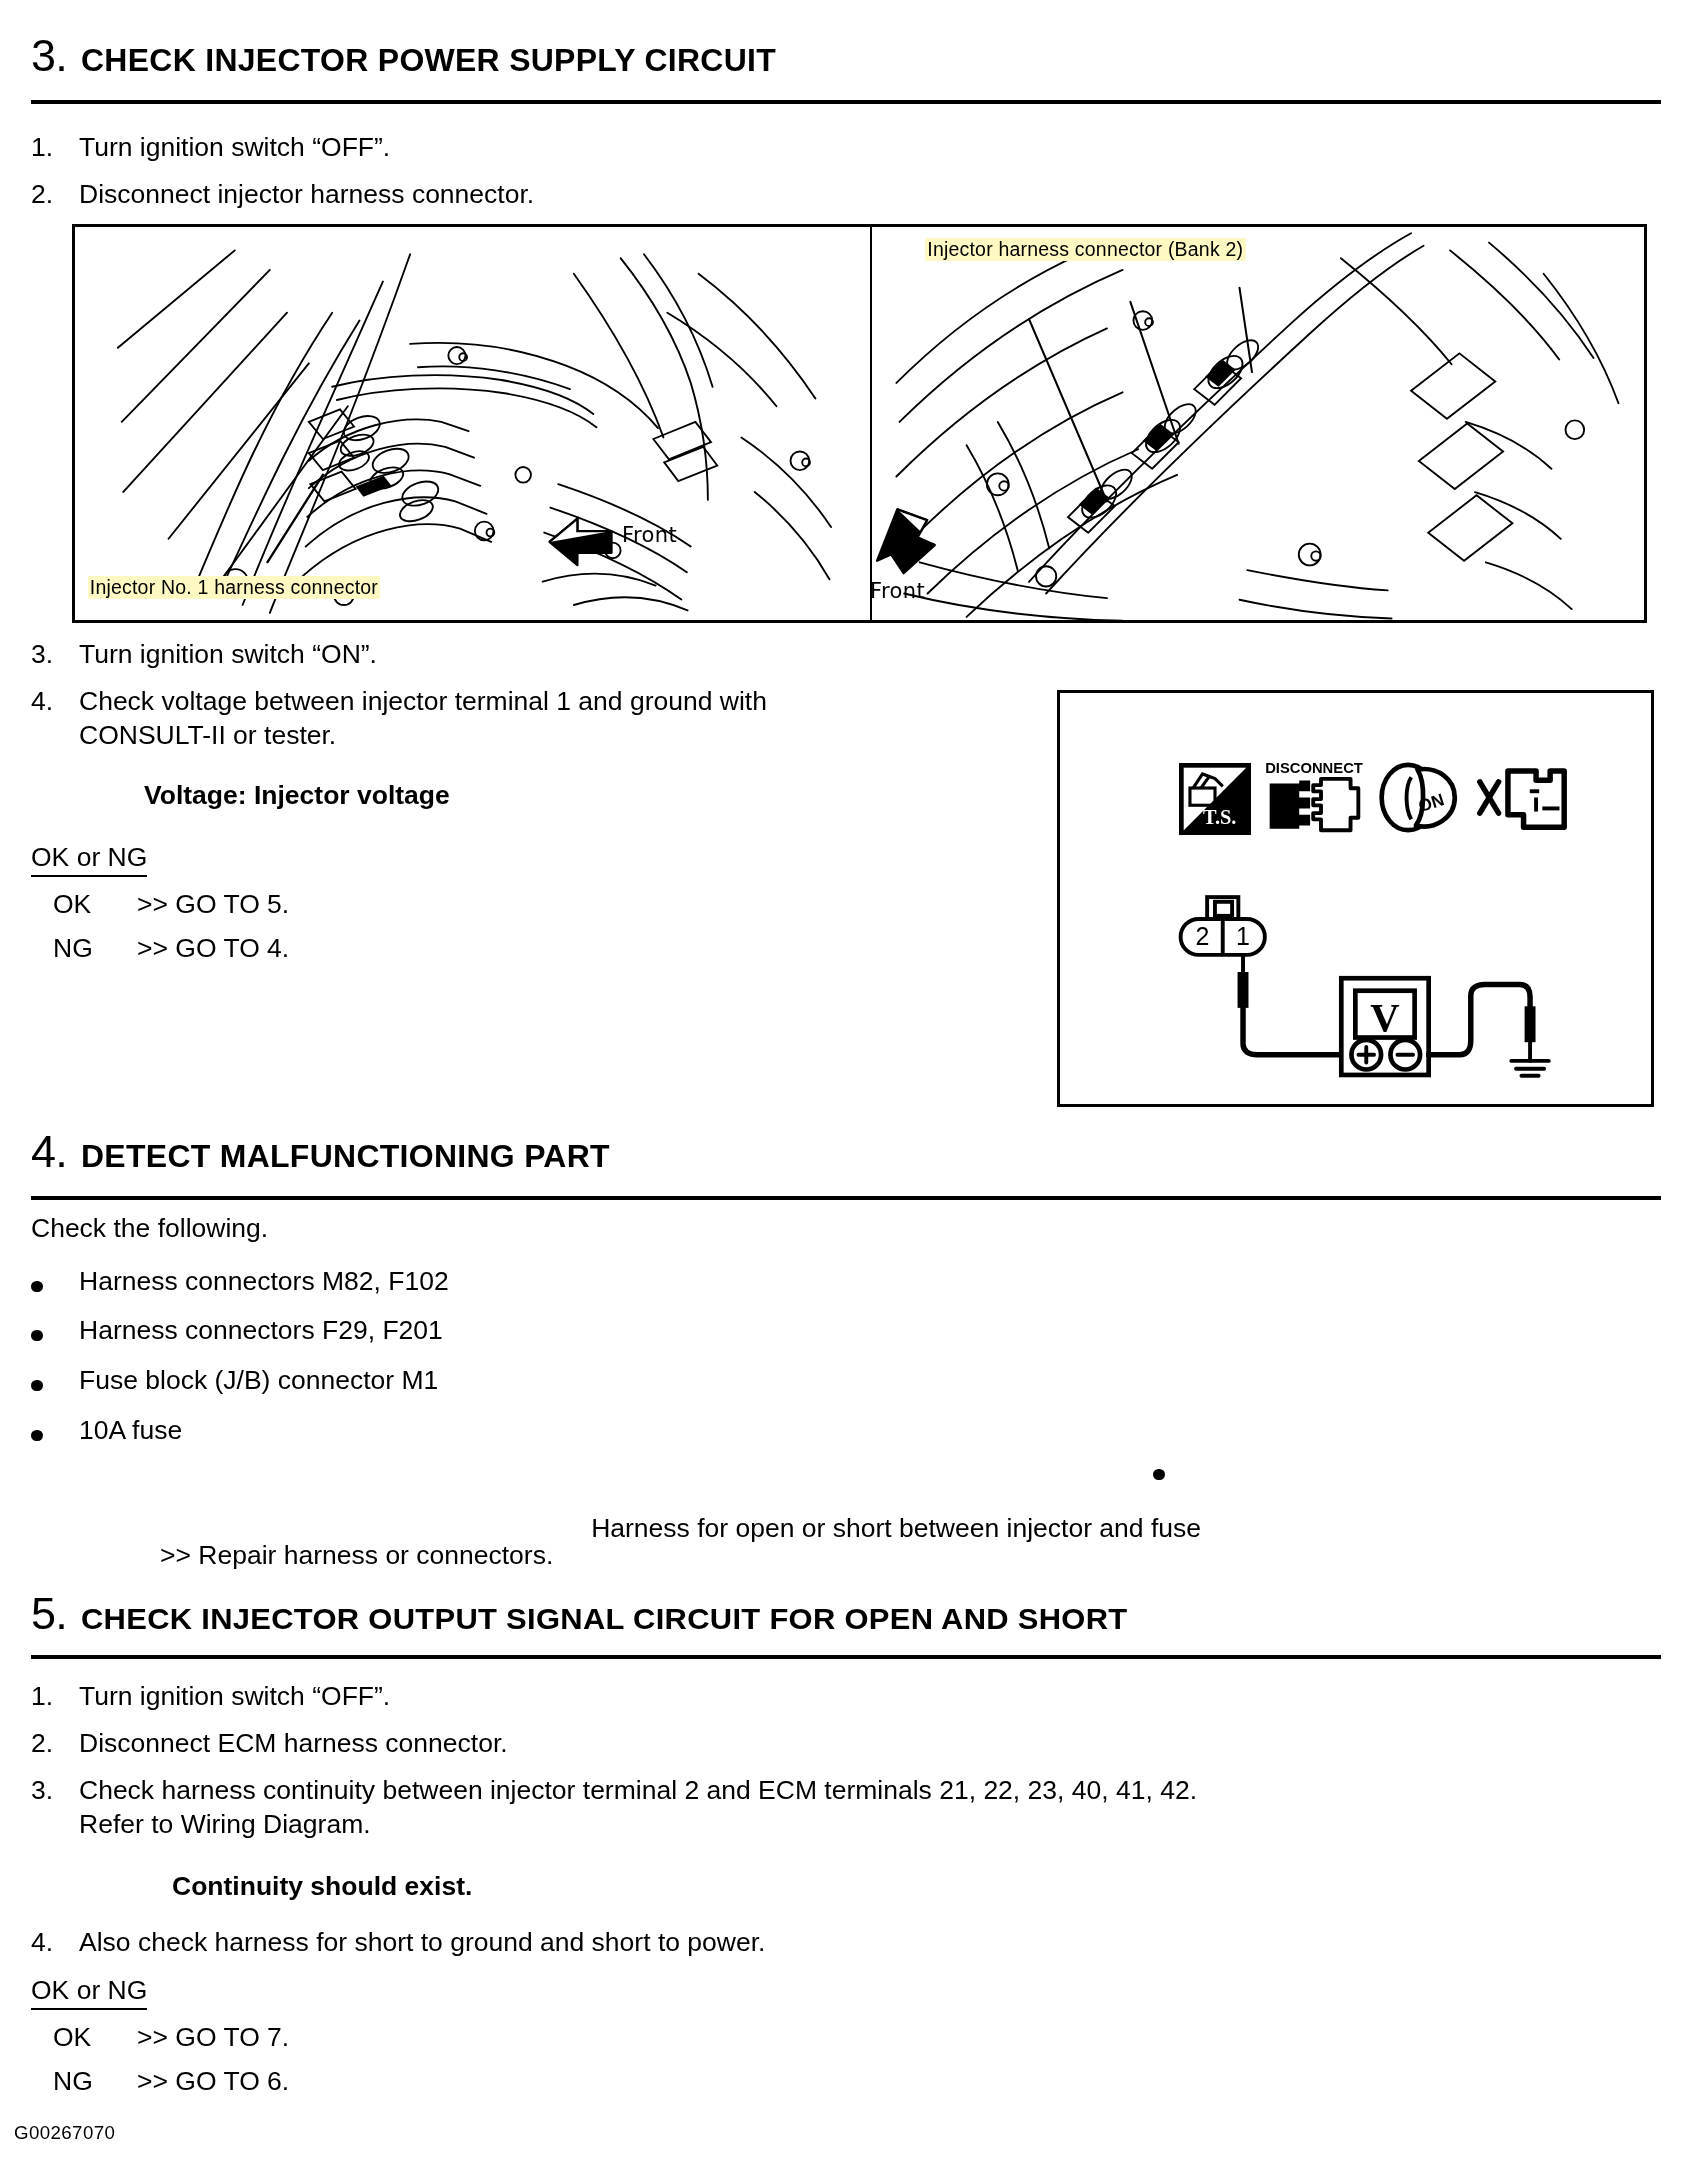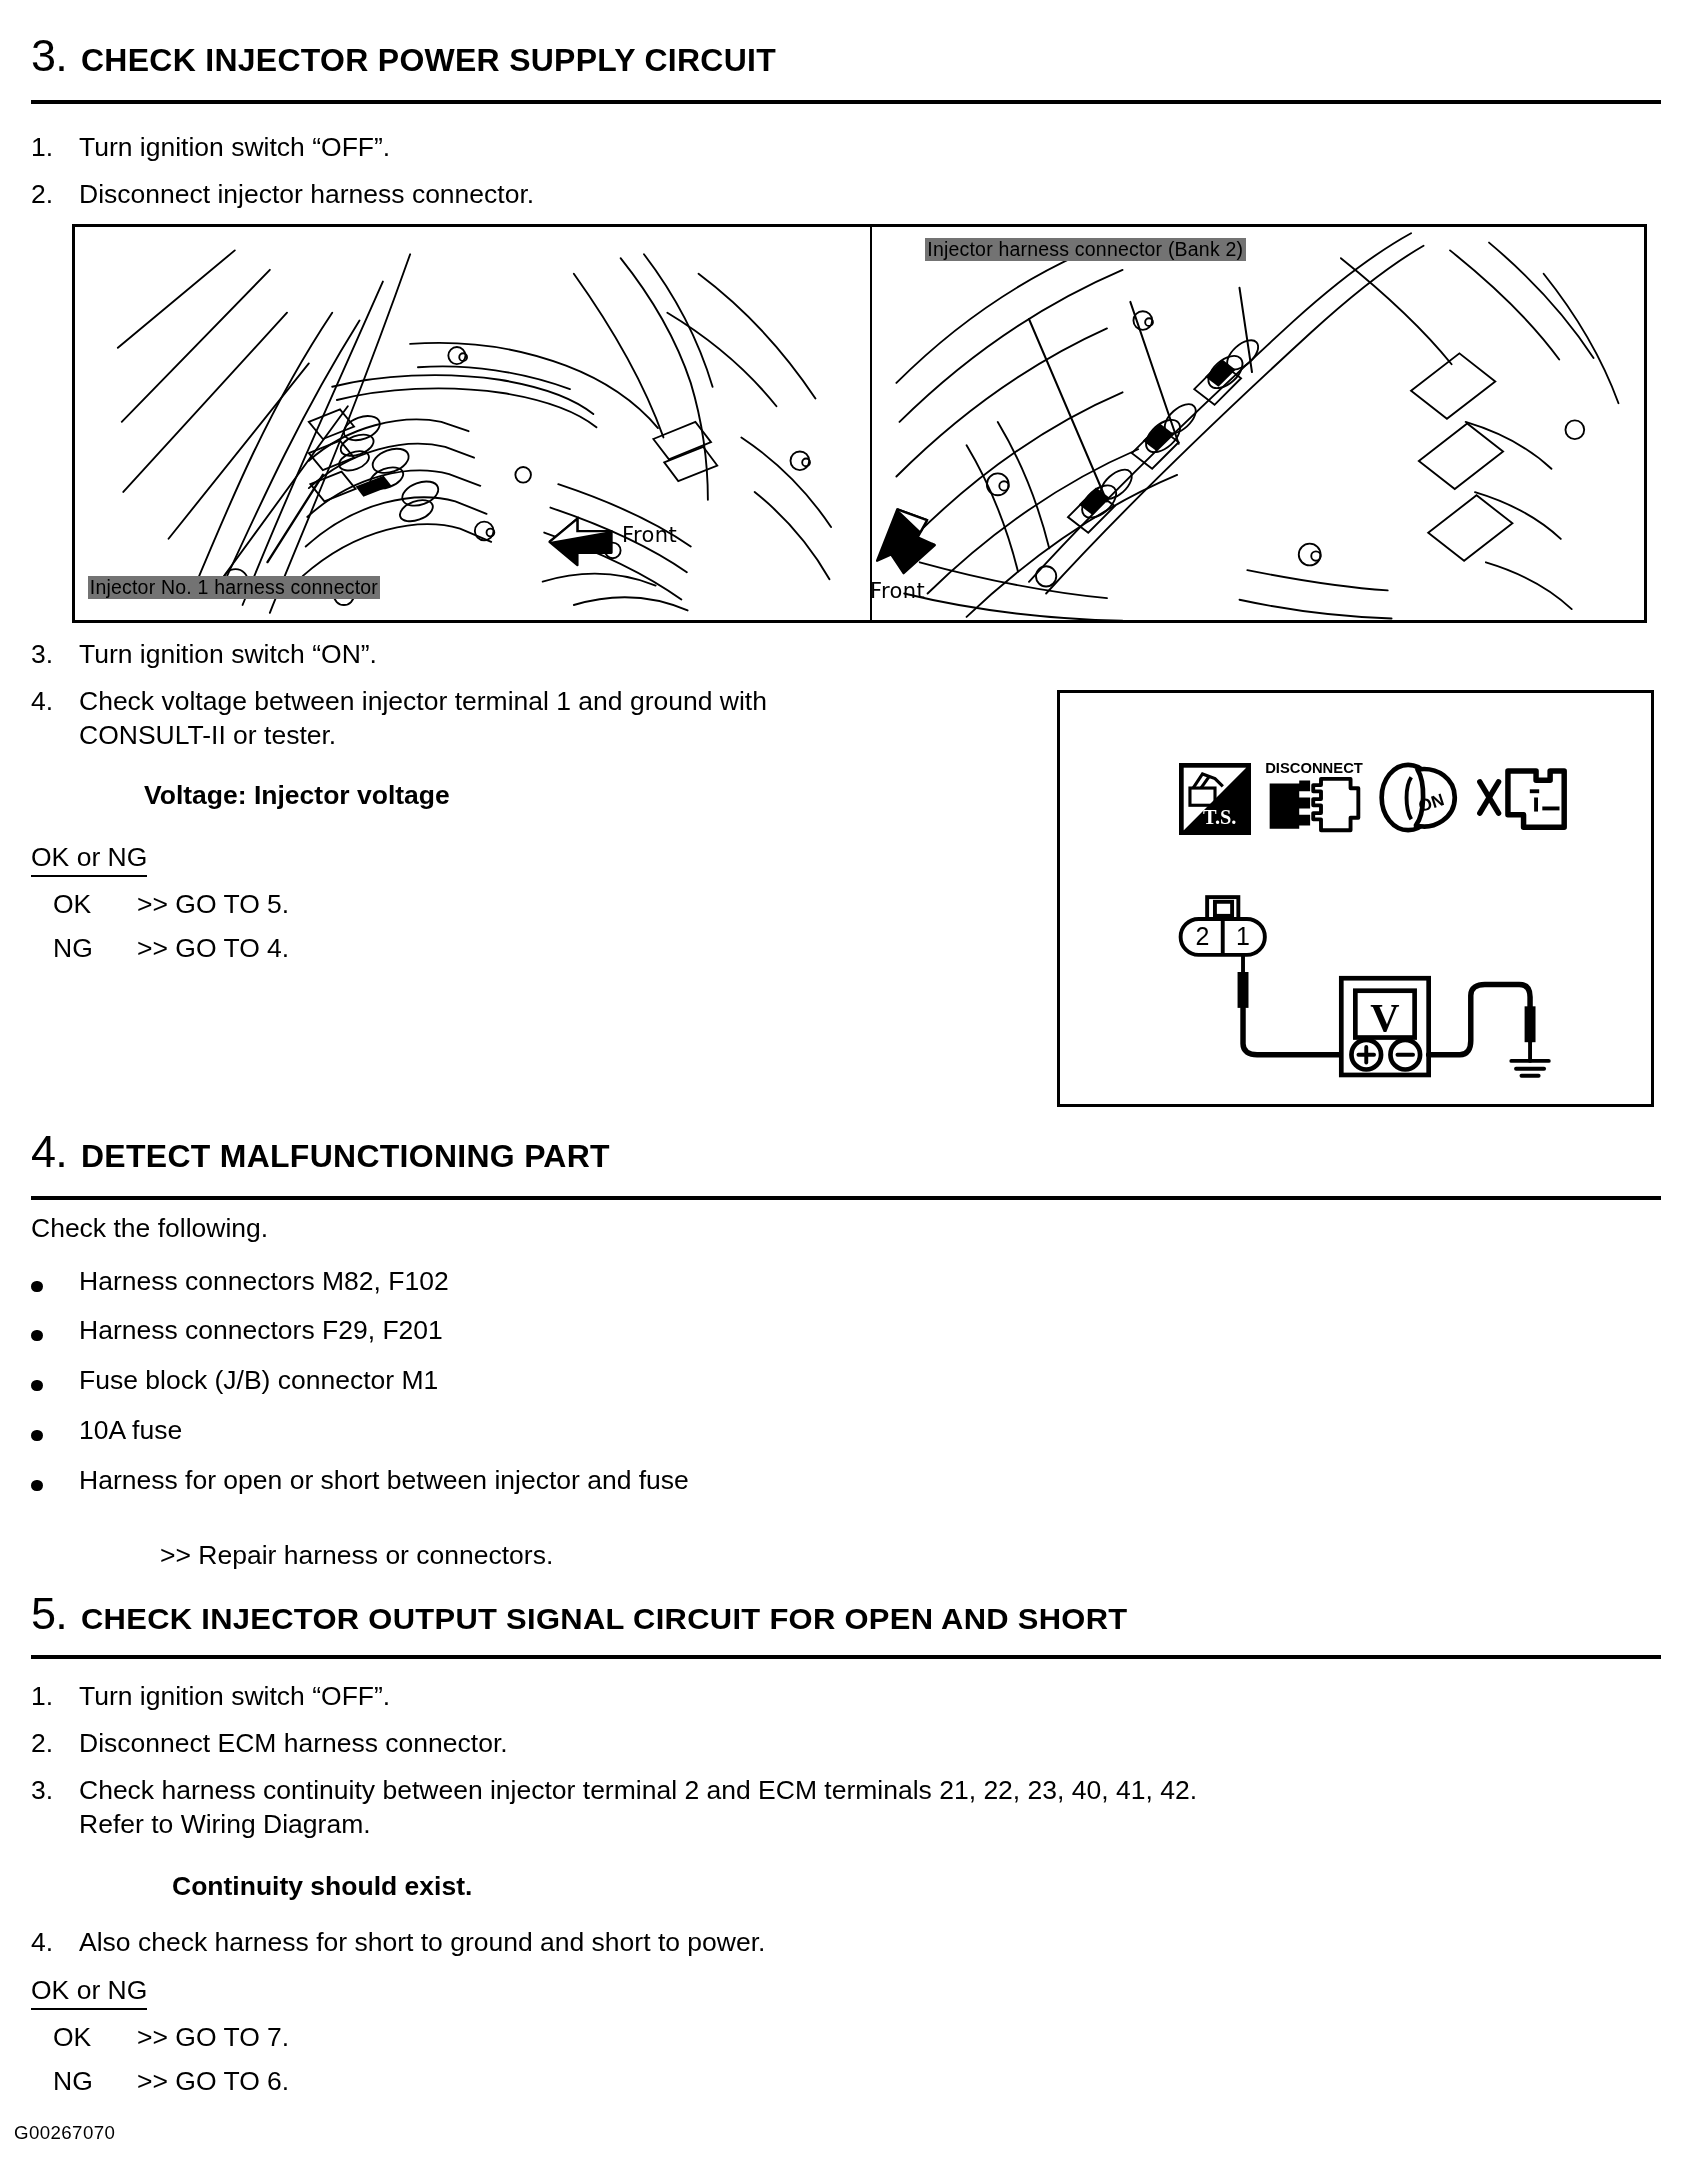--- a/index.html
+++ b/index.html
@@ -84,21 +84,21 @@
     position: absolute;
     top: 0;
     bottom: 0;
     width: 2.3px;
     background: #000;
   }
   .illus-caption {
     position: absolute;
     font-size: 19.5px;
     white-space: nowrap;
-    background: #737373;
+    background: #fef9c3;
     padding: 0 2.3px;
     letter-spacing: 0.2px;
   }
   .front-label {
     position: absolute;
     font-size: 21px;
     font-family: "DejaVu Sans", sans-serif;
     letter-spacing: 0.4px;
   }
   .engine-art {
@@ -495,21 +495,21 @@
     <div>Harness connectors F29, F201</div>
   </div>
   <div class="bullet-row" style="top:1365px; left:31px; width:1092px;">
     <div class="bullet-dot"><i></i></div>
     <div>Fuse block (J/B) connector M1</div>
   </div>
   <div class="bullet-row" style="top:1415px; left:31px; width:1092px;">
     <div class="bullet-dot"><i></i></div>
     <div>10A fuse</div>
   </div>
-  <div class="bullet-row" style="top:1465px; left:31px; width:1170px;">
+  <div class="bullet-row" style="top:1465px; left:31px; width:1170px;flex-direction:column;">
     <div class="bullet-dot"><i></i></div>
     <div>Harness for open or short between injector and fuse</div>
   </div>
 
   <div class="plain-line" style="top:1540px; left:160px;">&gt;&gt; Repair harness or connectors.</div>
 
   <div class="section-head" style="top:1591px;">
     <span class="sec-num">5.</span><span class="sec-title" style="font-size:30px;">CHECK INJECTOR OUTPUT SIGNAL CIRCUIT FOR OPEN AND SHORT</span>
   </div>
   <div class="sec-rule" style="top:1655px; width:1630px;"></div>

